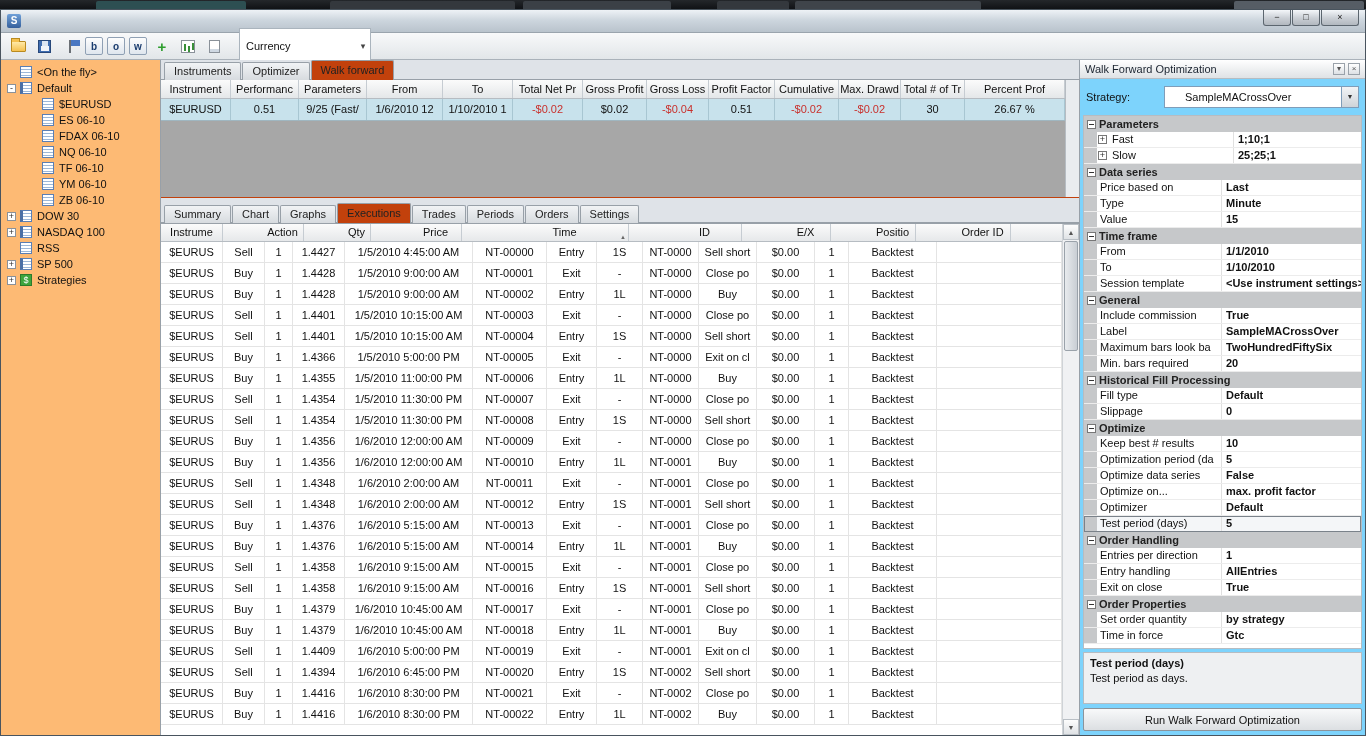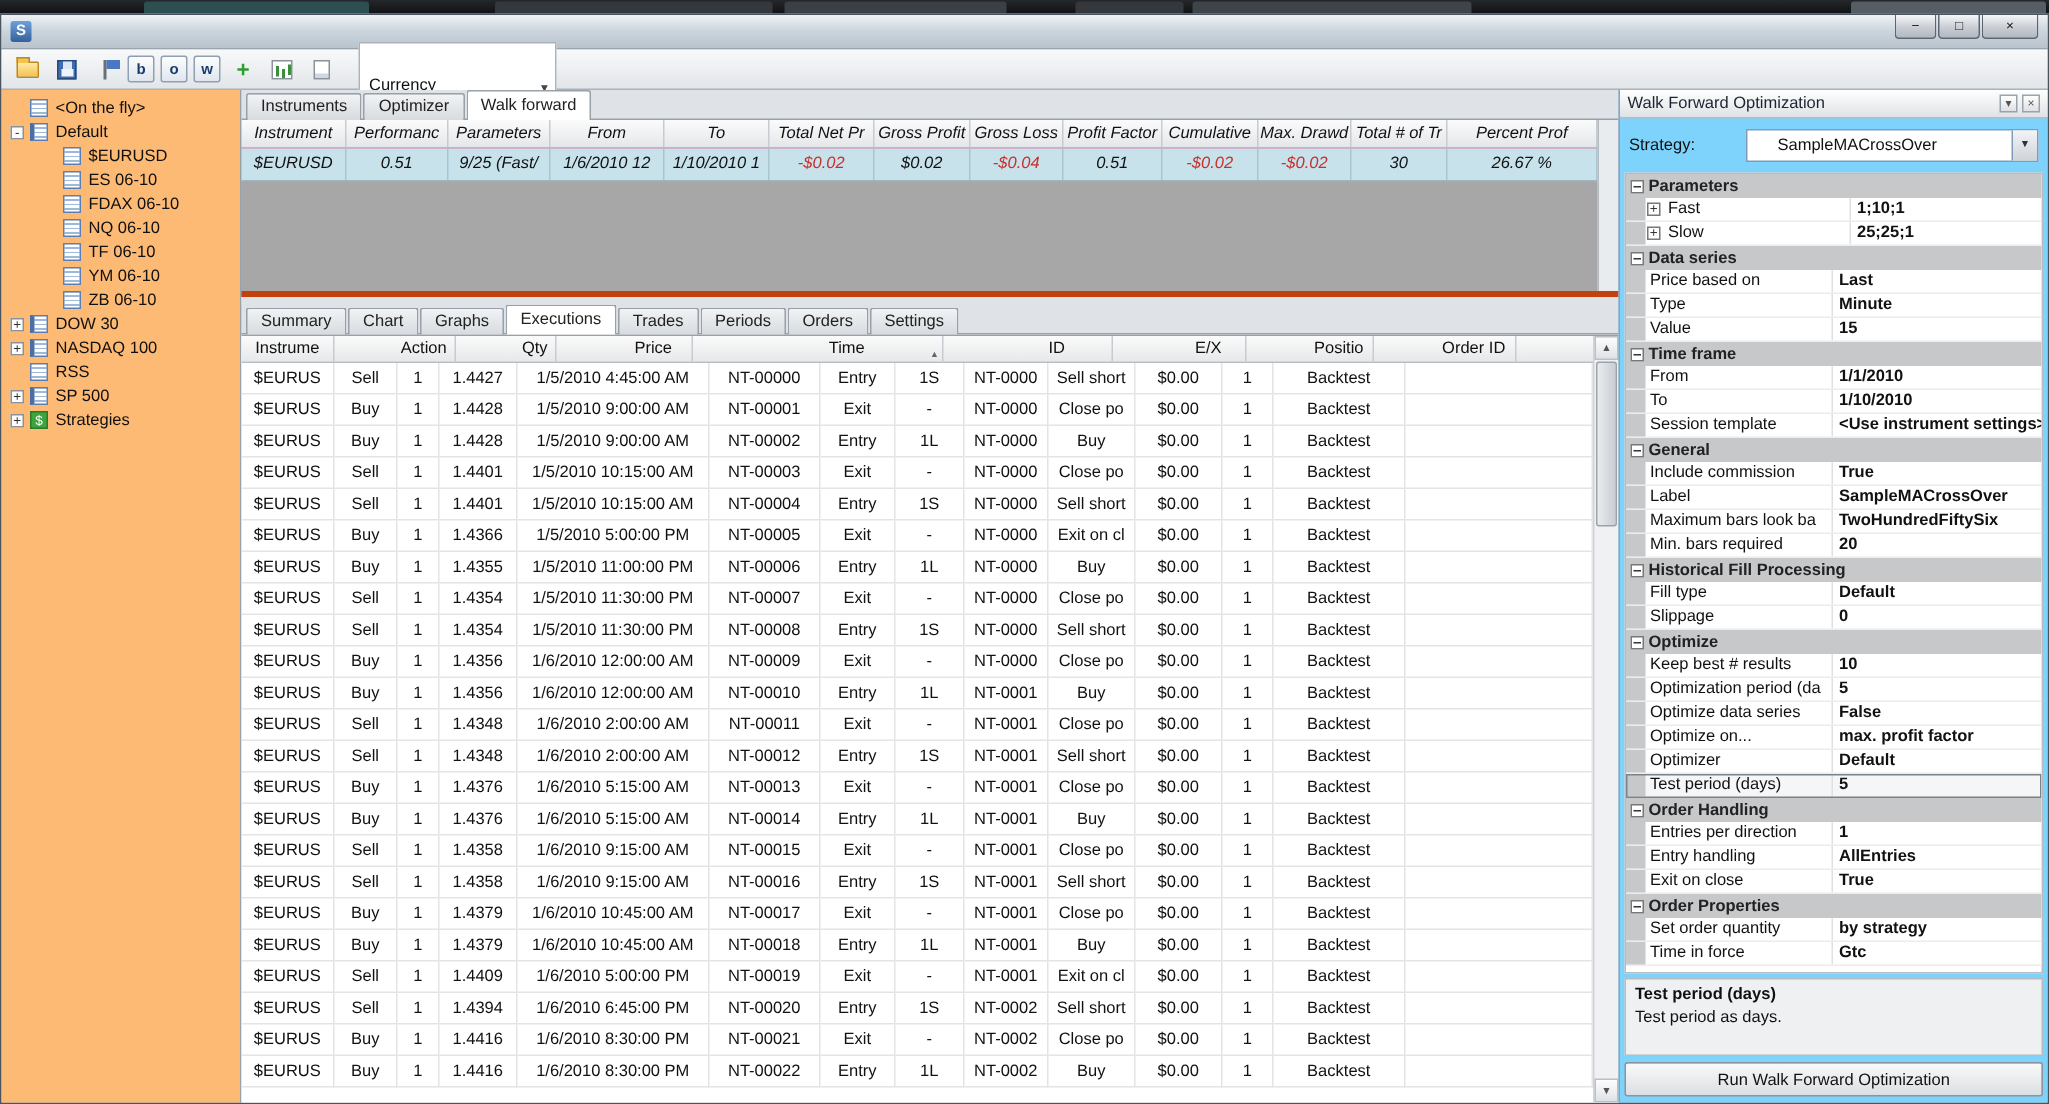--- a/index.html
+++ b/index.html
@@ -38,21 +38,21 @@
   .i-floppy::before{content:"";position:absolute;left:3px;top:0;width:6px;height:5px;background:#dce6f2;}
   .i-floppy::after{content:"";position:absolute;left:2px;bottom:1px;width:8px;height:5px;background:#f0f4f9;}
   .i-flag{width:2px;height:13px;background:#6b7075;position:relative;}
   .i-flag::before{content:"";position:absolute;left:2px;top:0;width:9px;height:6px;background:#4a78c2;}
   .i-plus{color:#2e9e2e;font-weight:bold;font-size:15px;line-height:13px;}
   .i-chart{width:14px;height:13px;background:#fff;border:1px solid #8a9199;position:relative;overflow:hidden;}
   .i-chart::before{content:"";position:absolute;left:2px;bottom:1px;width:2px;height:7px;background:#3a8f3a;
     box-shadow:4px 2px 0 #3a8f3a,8px -1px 0 #3a8f3a;}
   .i-doc{width:11px;height:13px;background:#fff;border:1px solid #8a9199;box-shadow:inset 0 -3px 0 #cfd8e2;}
   .combo{width:132px;height:36px;margin-left:10px;background:#fff;border:1px solid #aab4bd;
-    display:flex;align-items:flex-end;}
+    display:flex;align-items:center;}
   .combo-text{flex:1;padding-left:6px;}
   .combo-arrow{width:14px;text-align:center;color:#444;font-size:9px;}
 
   
   .content{flex:1;display:flex;min-height:0;}
 
   
   .tree{width:160px;flex:0 0 160px;background:#fdba74;border-right:1px solid #98a0a8;padding-top:4px;overflow:hidden;}
   .titem{height:16px;display:flex;align-items:center;padding-left:6px;white-space:nowrap;}
   .titem.child{padding-left:28px;}
@@ -64,24 +64,24 @@
   .ticon.book{border-left:3px solid #4a6fa5;}
   .ticon.dollar{border:1px solid #2c7a2c;background:#3da53d;color:#fff;}
   .ticon.dollar::before{content:"$";display:block;font-size:9px;line-height:11px;text-align:center;}
 
   
   .main{flex:1;display:flex;flex-direction:column;min-width:0;background:#dfe3e8;}
   .tabs-row{height:20px;flex:0 0 20px;display:flex;align-items:flex-end;padding-left:3px;border-bottom:1px solid #98a0a8;}
   .tab{display:inline-block;height:18px;line-height:17px;padding:0 9px;margin-right:1px;
     border:1px solid #98a0a8;border-bottom:none;border-radius:2px 2px 0 0;
     background:linear-gradient(#f1f3f5,#d7dbdf);position:relative;top:1px;color:#222;}
-  .tab.active{background:#ffffff;height:20px;line-height:19px;z-index:2;}
+  .tab.active{background:#c2410c;height:20px;line-height:19px;z-index:2;}
 
   
-  .results{height:118px;flex:0 0 118px;display:flex;border-bottom:4px solid #c2410c;background:#ec4899;font-style:italic;}
+  .results{height:118px;flex:0 0 118px;display:flex;border-bottom:1px solid #c2410c;background:#14b8a6;}
   .res-content{flex:1;display:flex;flex-direction:column;min-width:0;}
   .res-head,.res-row{display:grid;grid-template-columns:70px 68px 68px 76px 70px 70px 64px 62px 66px 64px 62px 64px minmax(0,1fr);}
   .res-head{height:19px;background:linear-gradient(#fbfbfb,#e4e7e9);border-bottom:1px solid #b6bcc2;}
   .res-h{border-right:1px solid #c6ccd2;text-align:center;line-height:18px;overflow:hidden;white-space:nowrap;}
   .res-row{height:22px;background:#c8e2ec;border-bottom:1px solid #9fb6c0;}
   .res-c{border-right:1px solid #a8c6d2;text-align:center;line-height:21px;overflow:hidden;white-space:nowrap;}
   .res-c.neg{color:#c9302c;}
   .res-fill{flex:1;background:#a7a7a7;}
   .res-scroll{width:14px;flex:0 0 14px;background:#e9ecef;border-left:1px solid #b6bcc2;}
 

